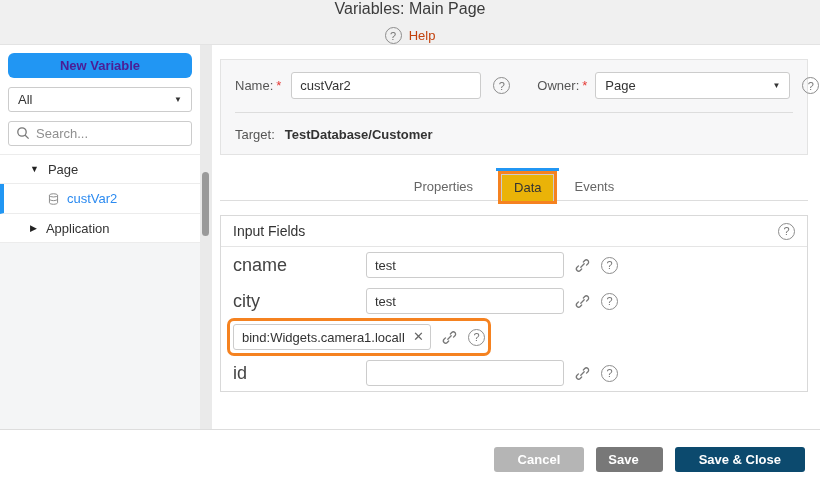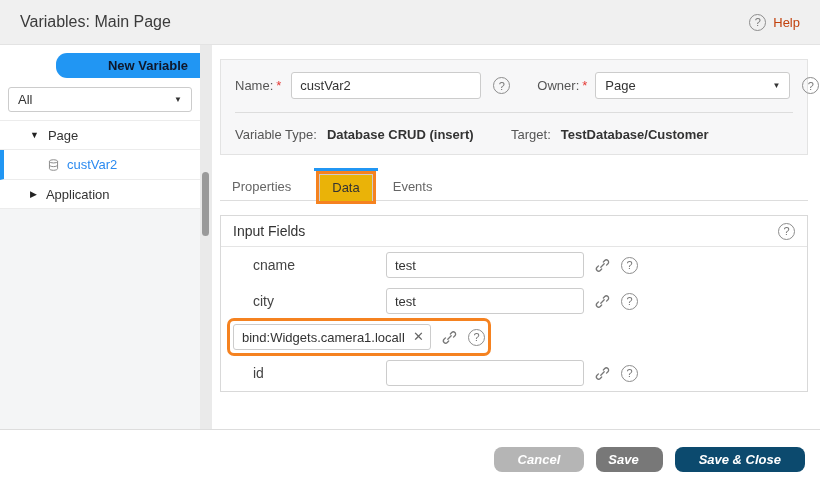--- a/index.html
+++ b/index.html
@@ -2,37 +2,37 @@
 <html><head>
 <meta charset="utf-8">
 <style>
   * { margin:0; padding:0; box-sizing:border-box; }
   html,body { width:820px; height:490px; }
   body { font-family:"Liberation Sans", sans-serif; background:#fff; color:#333; }
   .app { position:relative; width:820px; height:490px; background:#fff; overflow:hidden; }
 
   
   .header { height:45px; background:#f0f0f0; border-bottom:1px solid #e3e3e3;
-            display:flex; align-items:center; justify-content:space-between; padding:0 20px; }
+            display:flex; align-items:center; justify-content:space-between; padding:0 20px;flex-direction:column; }
   .header-title { font-size:16px; color:#3b3b3b; }
   .help { display:flex; align-items:center; gap:7px; cursor:pointer; }
   .help-text { font-size:13px; color:#c2410c; }
 
   .qmark { width:17px; height:17px; min-width:17px; border:1px solid #8d8d8d; border-radius:50%;
            display:inline-flex; align-items:center; justify-content:center;
            font-size:11px; color:#777; background:transparent; }
 
   
   .bodyrow { display:flex; height:385px; border-bottom:1px solid #ddd; }
 
   
   .sidebar { width:200px; display:flex; flex-direction:column; background:#fff; }
   .side-controls { padding:8px; display:flex; flex-direction:column; gap:9px; }
-  .btn-new { height:25px; background:#2196f3; color:#0f172a; border:none; border-radius:11px;
-             font-size:13px; font-weight:bold; font-family:inherit; cursor:pointer; width:100%;margin-left:48px; }
+  .btn-new { height:25px; background:#2196f3; color:#4c1d95; border:none; border-radius:6px;
+             font-size:13px; font-weight:bold; font-family:inherit; cursor:pointer; width:100%; }
   .select-box { height:25px; border:1px solid #ccc; border-radius:3px; background:#fff;
                 display:flex; align-items:center; justify-content:space-between;
                 padding:0 9px; font-size:13px; color:#333; cursor:pointer; }
   .caret { font-size:8px; color:#333; }
   .search-wrap { position:relative; }
   .search-wrap input { width:100%; height:25px; border:1px solid #ccc; border-radius:3px;
                        padding:0 8px 0 27px; font-size:13px; font-family:inherit; color:#333; }
   .search-wrap input::placeholder { color:#8f8f8f; }
   .search-icon { position:absolute; left:8px; top:5px; }
 
@@ -60,49 +60,49 @@
   .text-input { height:27px; border:1px solid #ccc; border-radius:3px; background:#fff;
                 font-size:13px; font-family:inherit; color:#333; padding:0 8px; }
   .name-input { width:190px; margin-left:10px; }
   .owner-select { width:195px; margin-left:8px; height:27px; }
   .srow .qmark { margin-left:12px; }
   .sdivider { border-top:1px solid #ddd; margin:13px 0 14px 0; }
   .bold-val { font-size:13px; color:#333; font-weight:bold; margin-left:10px; }
 
   
   .tabbar { display:flex; align-items:flex-end; margin-top:17px; border-bottom:1px solid #ddd;
-            height:29px; position:relative; }
+            height:29px; position:relative;justify-content:center; }
   .tab { padding:5px 12px 6px 12px; font-size:13px; color:#666; cursor:pointer; position:relative; }
   .tab.active { background:#eab308; border:1px solid #ccc; border-bottom:none; color:#333;
                 margin:0 8px -1px 16px; z-index:2; outline:3px solid #f58220; }
   .tab.active::before { content:""; position:absolute; left:-6px; right:-6px; top:-7px;
                         height:3px; background:#2196f3; }
 
   
   .fields-panel { border:1px solid #d9d9d9; margin-top:14px; background:#fff; }
   .fields-header { display:flex; align-items:center; justify-content:space-between;
                    padding:5px 12px; border-bottom:1px solid #e5e5e5; height:31px; }
   .fields-title { font-size:14px; color:#333; }
   .frow { display:flex; align-items:center; padding:5px 12px; height:36px; }
-  .frow-label { width:133px; font-size:14px; color:#444;margin-left:20px; }
+  .frow-label { width:133px; font-size:18px; color:#444; }
   .controls { display:flex; align-items:center; }
   .controls.annotated { outline:3px solid #f58220; outline-offset:3px; border-radius:1px; }
   .field-input { width:198px; height:26px; }
   .input-wrap { position:relative; display:inline-flex; }
   .input-wrap .clear-x { position:absolute; right:7px; top:5px; font-size:13px; color:#666;
                          cursor:pointer; line-height:16px; }
   .input-wrap input.has-clear { padding-right:26px; }
   .link-icon { margin-left:11px; cursor:pointer; display:inline-flex; }
   .controls .qmark { margin-left:11px; }
 
   
   .footer { height:59px; display:flex; align-items:center; justify-content:flex-end;
             gap:12px; padding-right:15px; background:#fff; }
-  .btn { height:25px; border:none; border-radius:8px; color:#fff; font-size:13px;
-         font-weight:bold; font-family:inherit; padding:0 24px; cursor:pointer;font-style:italic; }
+  .btn { height:25px; border:none; border-radius:3px; color:#fff; font-size:13px;
+         font-weight:bold; font-family:inherit; padding:0 24px; cursor:pointer; }
   .btn-cancel { background:#b5b5b5; }
   .btn-save { background:#787878;padding-left:12px; }
   .btn-savec { background:#0c4a6e; }
 
   svg { display:block; }
 </style>
 </head>
 <body>
 
 <div class="app">
@@ -116,20 +116,29 @@
   </div>
 
   <div class="bodyrow">
 
     <div class="sidebar">
       <div class="side-controls">
         <button class="btn-new">New Variable</button>
         <div class="select-box">
           <span>All</span>
           <span class="caret">▼</span>
+        </div>
+        <div class="search-wrap">
+          <span class="search-icon">
+            <svg width="14" height="14" viewBox="0 0 14 14">
+                <circle cx="6" cy="6" r="4.2" fill="none" stroke="#777" stroke-width="1.3"></circle>
+                <line x1="9.2" y1="9.2" x2="12.6" y2="12.6" stroke="#777" stroke-width="1.3"></line>
+              </svg>
+          </span>
+          <input type="text" placeholder="Search..." style="">
         </div>
       </div>
       <div class="tree">
         <div class="tree-row">
           <span class="tcaret">▼</span>
           <span>Page</span>
         </div>
         <div class="tree-row selected">
           <span class="db-icon">
             <svg width="13" height="14" viewBox="0 0 16 16">
@@ -165,24 +174,20 @@
             <span class="flabel"><span>Owner:</span><span class="req">*</span></span>
             <div class="select-box owner-select">
               <span>Page</span>
               <span class="caret">▼</span>
             </div>
             <span class="qmark">?</span>
           </div>
         </div>
         <div class="sdivider"></div>
         <div class="srow">
-          <div class="scell-left">
-            <span class="flabel">Variable Type:</span>
-            <span class="bold-val">Database CRUD (insert)</span>
-          </div>
           <div class="scell-right">
             <span class="flabel">Target:</span>
             <span class="bold-val">TestDatabase/Customer</span>
           </div>
         </div>
       </div>
 
       <div class="tabbar">
         <div class="tab">Properties</div>
         <div class="tab active">Data</div>

